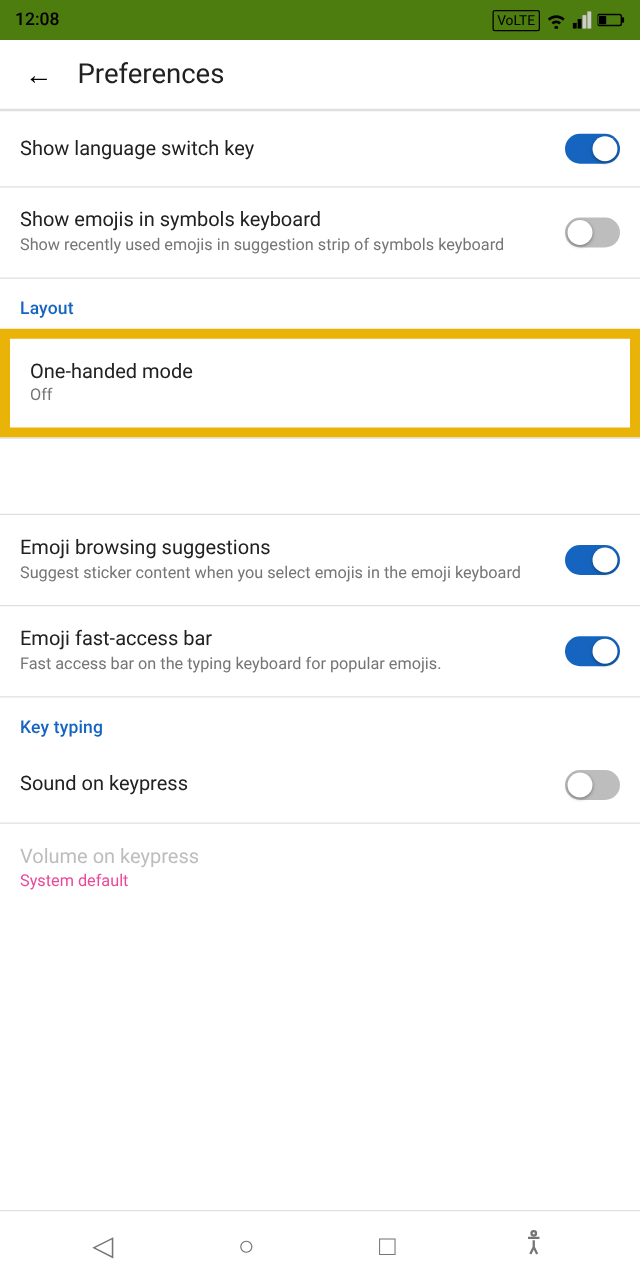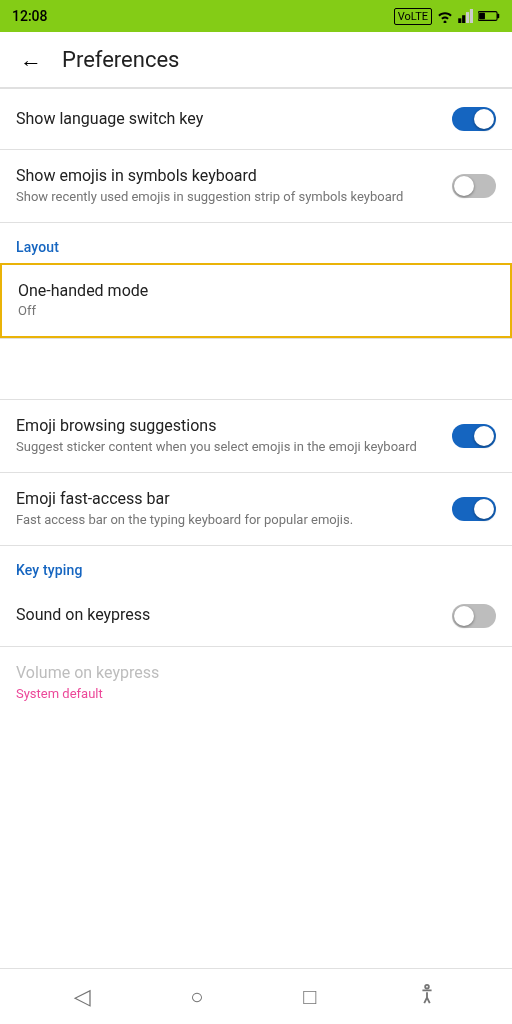--- a/index.html
+++ b/index.html
@@ -10,21 +10,21 @@
       background: #fff;
       font-family: 'Roboto', Arial, sans-serif;
       font-size: 16px;
       color: #212121;
       display: flex;
       flex-direction: column;
     }
 
     
     .status-bar {
-      background: #84cc16;
+      background: #4d7c0f;
       padding: 6px 12px;
       display: flex;
       justify-content: space-between;
       align-items: center;
       height: 32px;
     }
     .status-time {
       font-size: 14px;
       font-weight: 500;
       color: #000;
@@ -83,21 +83,21 @@
     
     .setting-item {
       display: flex;
       align-items: center;
       justify-content: space-between;
       padding: 16px 16px;
       min-height: 60px;
       cursor: pointer;
     }
     .setting-item.highlighted {
-      border: 2px solid #eab308;
+      border: 8px solid #eab308;
     }
     .setting-item-text {
       flex: 1;
       padding-right: 12px;
     }
     .setting-title {
       font-size: 16px;
       color: #212121;
       line-height: 1.3;
     }

